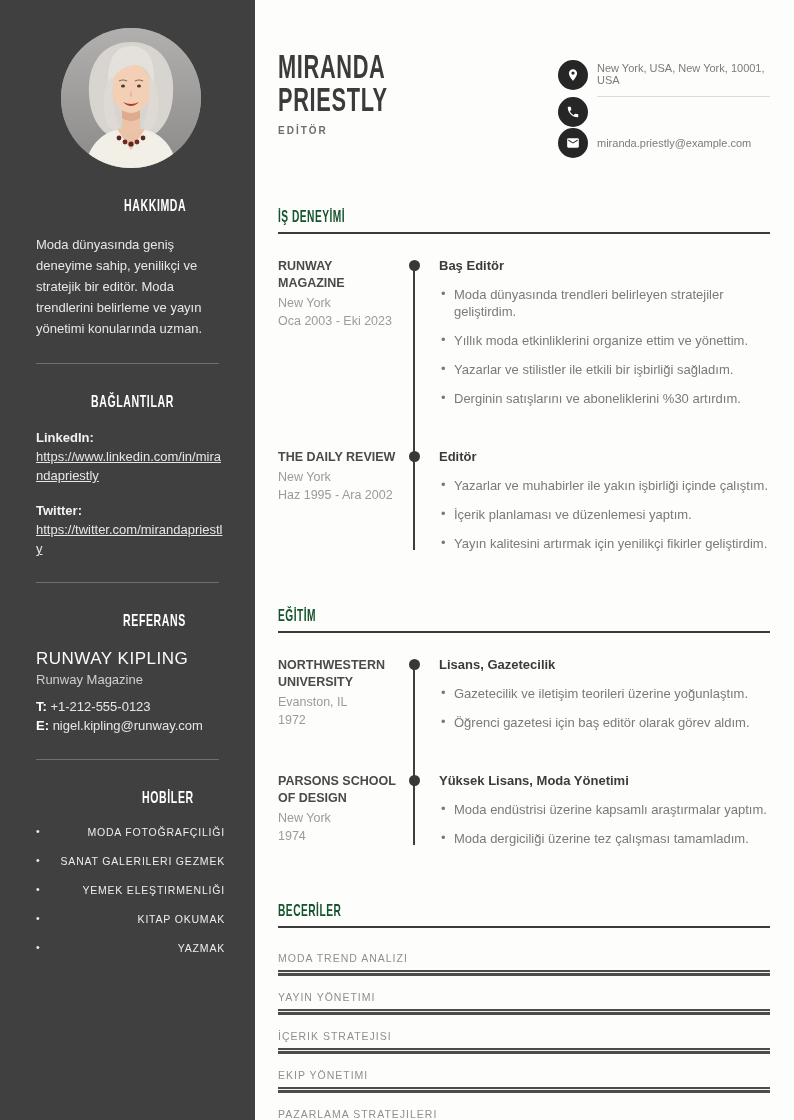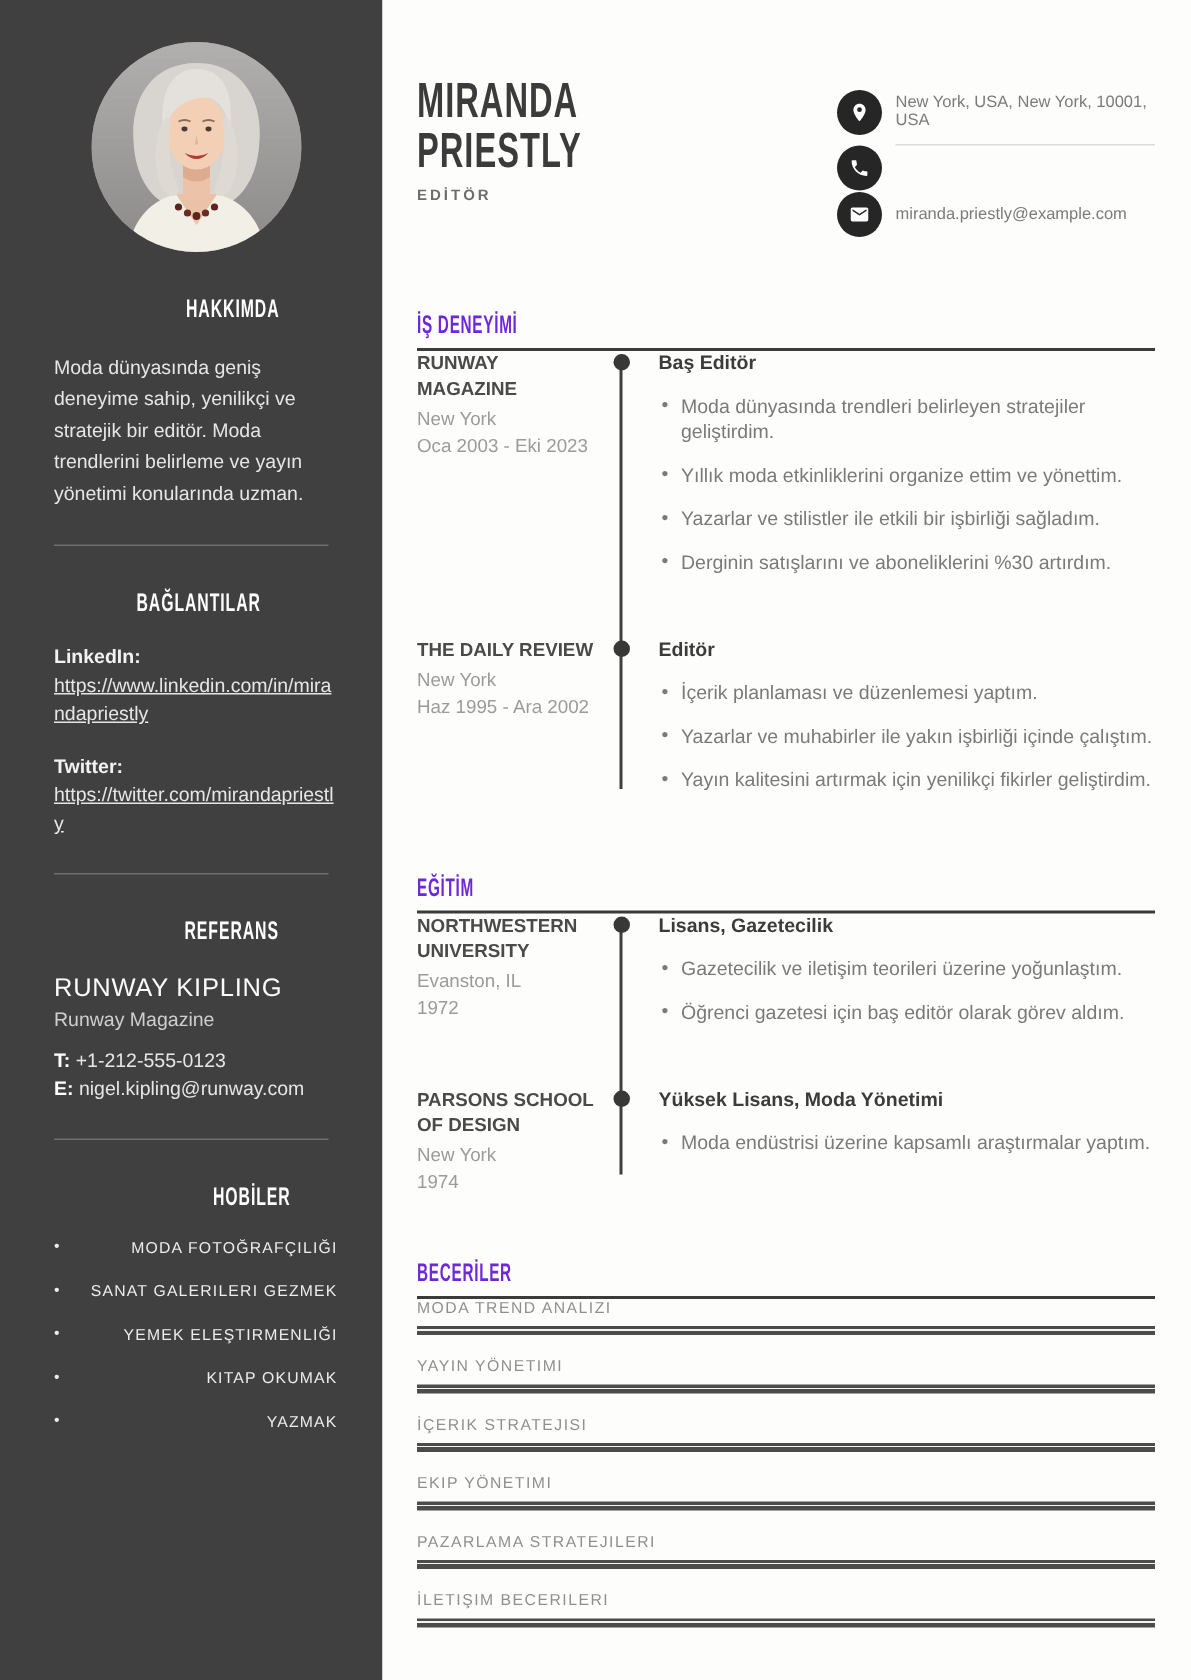--- a/index.html
+++ b/index.html
@@ -57,22 +57,22 @@
   .cicon {
     width:30px; height:30px; min-width:30px; border-radius:50%; background:#262626;
     display:flex; align-items:center; justify-content:center; margin-right:9px;
   }
   .cicon svg { width:14px; height:14px; fill:#ffffff; }
   .contact-text-wrap { flex:1; padding:10px 0; font-size:11px; color:#7b7b7b; }
   .contact-row:not(:last-child) .contact-text-wrap { border-bottom:1px solid #dcdcda; }
 
   .section { margin-bottom:42px; }
   .section-heading {
-    border-bottom:2px solid #3b3b3b; padding-bottom:5px; 
-    font-size:17px; font-weight:bold; color:#6d28d9; letter-spacing:0.8px; white-space:nowrap;
+    border-bottom:2px solid #3b3b3b; padding-bottom:5px; margin-bottom:24px;
+    font-size:17px; font-weight:bold; color:#14532d; letter-spacing:0.8px; white-space:nowrap;
   }
   .section-heading > span { display:inline-block; transform:scaleX(0.6); transform-origin:left center; }
 
   .timeline { position:relative; }
   .timeline::before {
     content:""; position:absolute; left:135px; top:8px; bottom:14px;
     width:2px; background:#3f3f3f;
   }
   .entry { display:grid; grid-template-columns:136px 1fr; margin-bottom:30px; }
   .entry:last-child { margin-bottom:0; }
@@ -271,23 +271,23 @@
           <div class="entry">
             <div class="entry-left">
               <div class="org">THE DAILY REVIEW</div>
               <div class="meta">New York</div>
               <div class="meta">Haz 1995 - Ara 2002</div>
             </div>
             <div class="entry-right">
               <div class="role">Editör</div>
               <ul class="bullets">
 
+                  <li>Yazarlar ve muhabirler ile yakın işbirliği içinde çalıştım.</li>
+
                   <li>İçerik planlaması ve düzenlemesi yaptım.</li>
-
-                  <li>Yazarlar ve muhabirler ile yakın işbirliği içinde çalıştım.</li>
 
                   <li>Yayın kalitesini artırmak için yenilikçi fikirler geliştirdim.</li>
 
 
               </ul>
             </div>
           </div>
 
       </div>
     </section>
@@ -319,20 +319,21 @@
               <div class="org">PARSONS SCHOOL OF DESIGN</div>
               <div class="meta">New York</div>
               <div class="meta">1974</div>
             </div>
             <div class="entry-right">
               <div class="role">Yüksek Lisans, Moda Yönetimi</div>
               <ul class="bullets">
 
                   <li>Moda endüstrisi üzerine kapsamlı araştırmalar yaptım.</li>
 
+                  <li>Moda dergiciliği üzerine tez çalışması tamamladım.</li>
 
               </ul>
             </div>
           </div>
 
       </div>
     </section>
 
     <section class="section skills-section">
       <h2 class="section-heading"><span>BECERİLER</span></h2>

